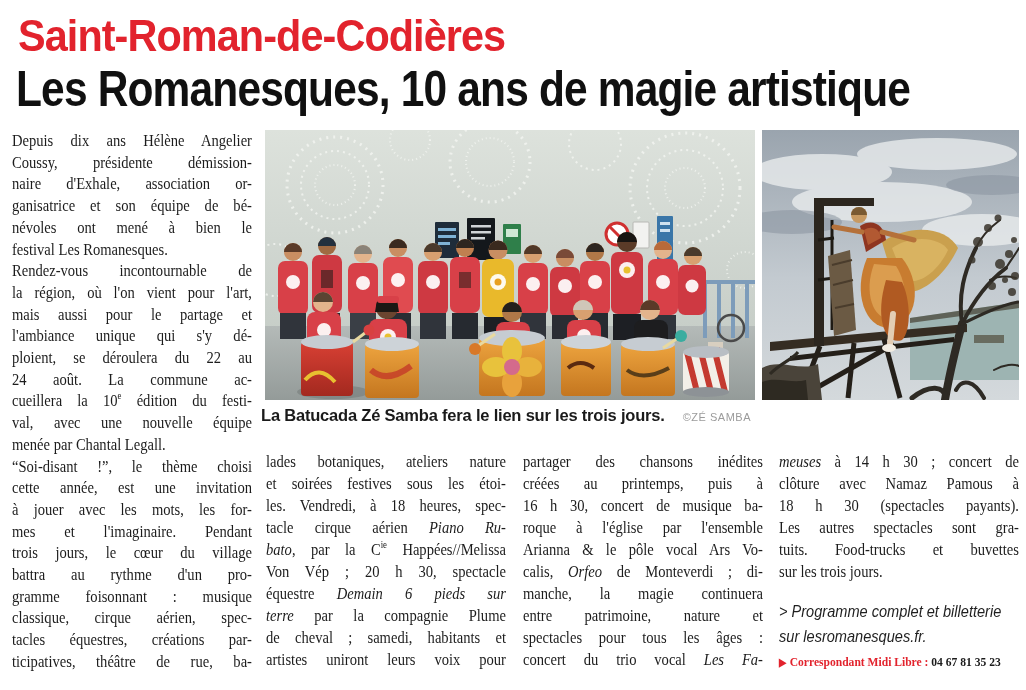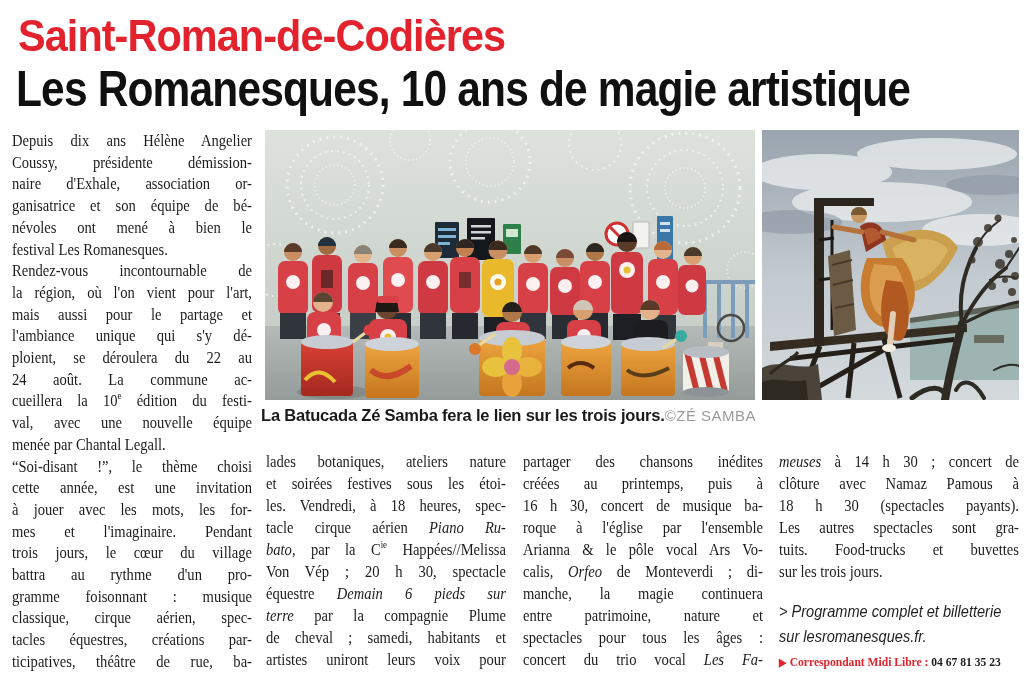--- a/index.html
+++ b/index.html
@@ -28,21 +28,21 @@
   .photo{position:absolute;top:130px;height:270px;overflow:hidden;}
   #photo1{left:265px;width:490px;}
   #photo2{left:762px;width:257px;}
   .photo svg{display:block;width:100%;height:100%;}
   
   .caption{position:absolute;top:406px;display:flex;align-items:baseline;
         font-family:"Liberation Sans",sans-serif;}
   #caption1{left:261px;width:490px;}
   #caption2{left:758px;width:261px;}
   .caption .ctext{font-weight:700;font-size:16.5px;letter-spacing:-.2px;color:#1a1a1a;white-space:nowrap;}
-  .caption .credit{margin-left:auto;font-size:15px;color:#9b9b9b;letter-spacing:.5px;white-space:nowrap;}
+  .caption .credit{margin-left:auto;font-size:11px;color:#9b9b9b;letter-spacing:.5px;white-space:nowrap;}
   
   .footer-note{margin-top:16px;font-family:"Liberation Sans",sans-serif;font-style:italic;
         font-size:17px;line-height:25px;color:#1f1f1f;}
   .corr-line{margin-top:4px;font-family:"Liberation Serif",serif;font-weight:700;
         font-size:13.5px;line-height:18px;white-space:nowrap;}
   .corr-arrow{color:#e2232d;font-size:11px;margin-right:4px;}
   .corr-label{color:#e2232d;}
   .corr-phone{color:#1b1b1b;}
 </style>
 </head>

